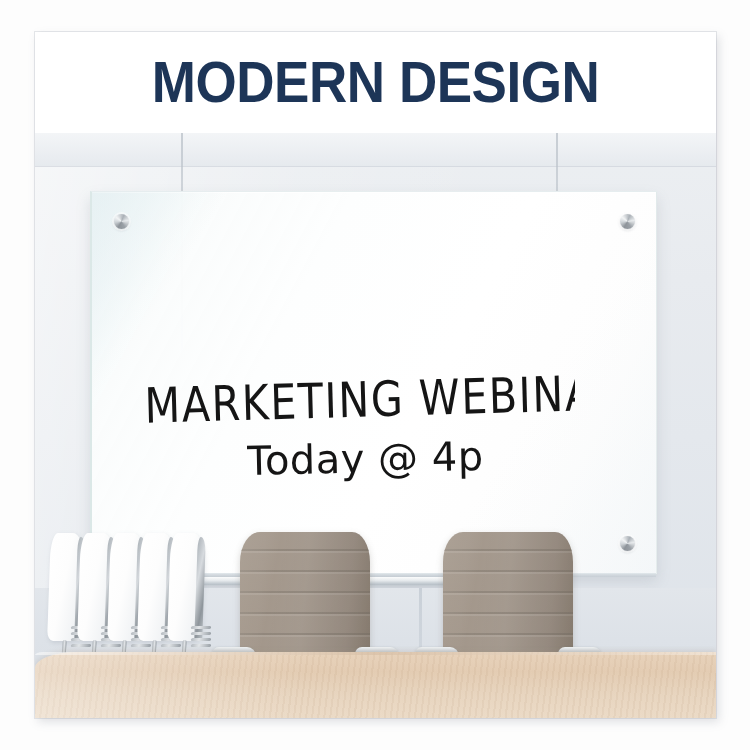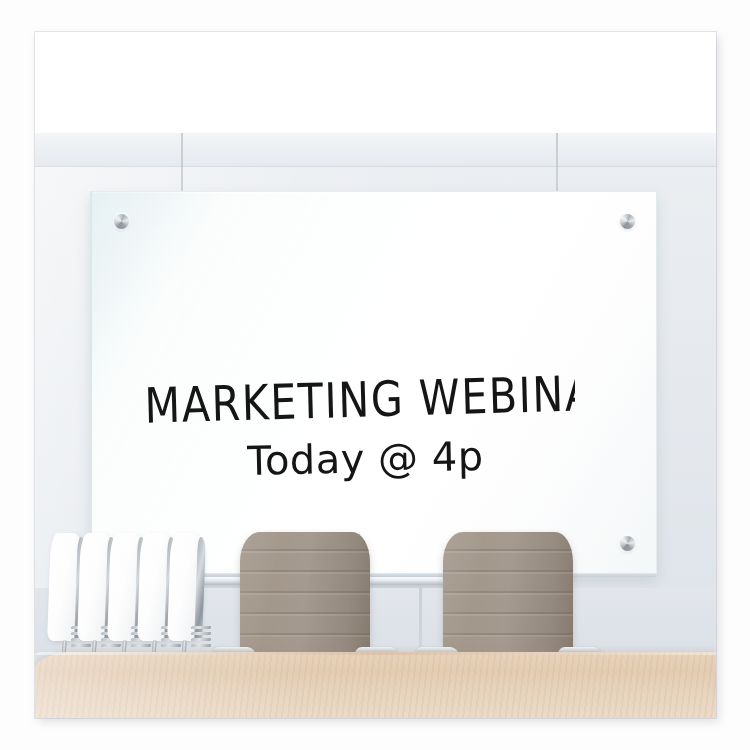--- a/index.html
+++ b/index.html
@@ -223,20 +223,23 @@
   .card-footer{
     position:absolute;left:0;bottom:0;width:681px;height:0px;background:#ffffff;
   }
 </style>
 </head>
 <body>
 
 <div class="page">
   <div class="card">
 
+    <div class="headline-band">
+      <div class="headline">MODERN DESIGN</div>
+    </div>
 
     <div class="photo">
 
       <div class="wall"></div>
       <div class="wall-topstrip"></div>
       <div class="wall-topline"></div>
       <div class="wall-seam s1"></div>
       <div class="wall-seam s2"></div>
 
       <div class="board">

